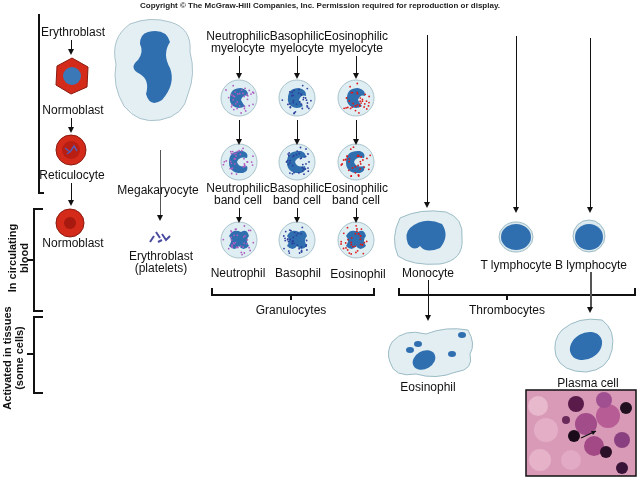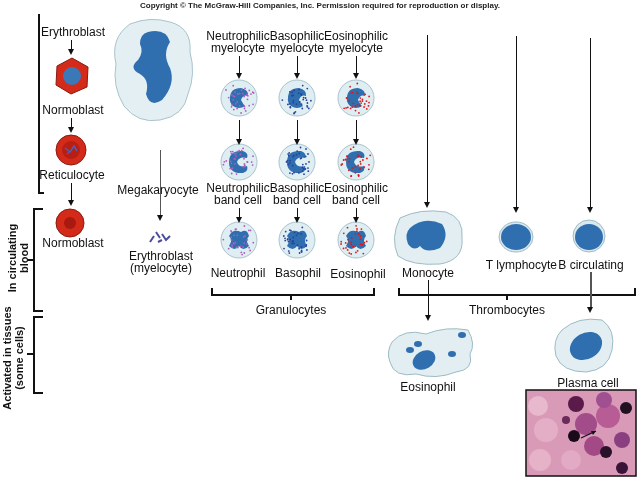--- a/index.html
+++ b/index.html
@@ -61,21 +61,21 @@
   <path d="M38,16 Q56,12 60,26 Q52,38 60,52 Q66,68 52,84 Q40,92 36,78 Q40,64 30,58 Q18,52 28,44 Q34,36 30,28 Q30,18 38,16 Z" fill="#2f6fb0"></path>
 </svg>
 <div class="lbl" style="left:113px;top:136px;width:90px;margin-top:48px;">Megakaryocyte</div>
 <div class="vline" style="left:160px;top:150px;height:66px;background:#555;"></div>
 <div class="arrowhead" style="left:157px;top:215px;"></div>
 <svg style="left:148px;top:228px;" width="24" height="18">
   <path d="M2,14 L6,8 M8,4 L12,10 M14,6 L18,12 L22,8 M10,14 L14,12" stroke="#4b4ba0" stroke-width="2" fill="none"></path>
 </svg>
 <div class="lbl" style="left:118px;top:250px;width:86px;">
   <div>Erythroblast</div>
-  <div>(myelocyte)</div>
+  <div>(platelets)</div>
 </div>
 
 <div id="gran">
     <svg width="40" height="40" style="left: 219px; top: 78px;">
       <g transform="translate(20,20)">
         <circle r="18" fill="#dfeef2" stroke="#a9c3cc"></circle>
         <path d="M-9,0 Q-9,-10 2,-10 Q10,-8 9,-2 Q4,-4 2,2 Q4,6 6,8 Q0,12 -6,8 Q-10,4 -9,0 Z" fill="#2f6fb0"></path>
         <circle cx="-3.2" cy="5.8" r="0.9" fill="#b05cc0"></circle>
         <circle cx="7.9" cy="-3.5" r="0.9" fill="#b05cc0"></circle>
         <circle cx="-3.8" cy="-5.9" r="0.9" fill="#b05cc0"></circle>
@@ -496,27 +496,27 @@
 <svg style="left:390px;top:208px;" width="76" height="58">
   <path d="M10,10 Q30,0 56,4 Q74,10 72,30 Q74,52 50,56 Q22,58 8,48 Q0,30 10,10 Z" fill="#e2eef2" stroke="#9cbcc6"></path>
   <path d="M20,20 Q34,8 52,16 Q60,28 50,40 Q36,46 30,38 Q24,44 18,36 Q14,26 20,20 Z" fill="#2f6fb0"></path>
 </svg>
 <div class="lbl" style="left:393px;top:267px;width:70px;">Monocyte</div>
 
 <svg style="left:497px;top:220px;" width="38" height="34">
   <ellipse cx="19" cy="17" rx="17" ry="15" fill="#dbe8ee" stroke="#9cbcc6"></ellipse>
   <ellipse cx="19" cy="17" rx="15" ry="13" fill="#2f6fb0"></ellipse>
 </svg>
-<div class="lbl" style="left:475px;top:259px;width:82px;text-align:right;">T lymphocyte</div>
+<div class="lbl" style="left:475px;top:259px;width:82px;">T lymphocyte</div>
 
 <svg style="left:571px;top:218px;" width="36" height="36">
   <ellipse cx="18" cy="18" rx="16" ry="16" fill="#dbe8ee" stroke="#9cbcc6"></ellipse>
   <ellipse cx="18" cy="19" rx="14" ry="13" fill="#2f6fb0"></ellipse>
 </svg>
-<div class="lbl" style="left:550px;top:259px;width:82px;">B circulating</div>
+<div class="lbl" style="left:550px;top:259px;width:82px;">B lymphocyte</div>
 
 <div class="abs" style="left:398px;top:288px;width:234px;height:6px;border:2px solid #111;border-top:none;"></div>
 <div class="abs" style="left:506px;top:295px;width:2px;height:5px;background:#111;"></div>
 <div class="lbl" style="left:462px;top:304px;width:90px;">Thrombocytes</div>
 
 <div class="vline" style="left:428px;top:280px;height:36px;"></div>
 <div class="arrowhead" style="left:425px;top:315px;"></div>
 
 <div class="vline" style="left:590px;top:272px;height:36px;background:#555;width:2px;"></div>
 <div class="arrowhead" style="left:587px;top:307px;"></div>

